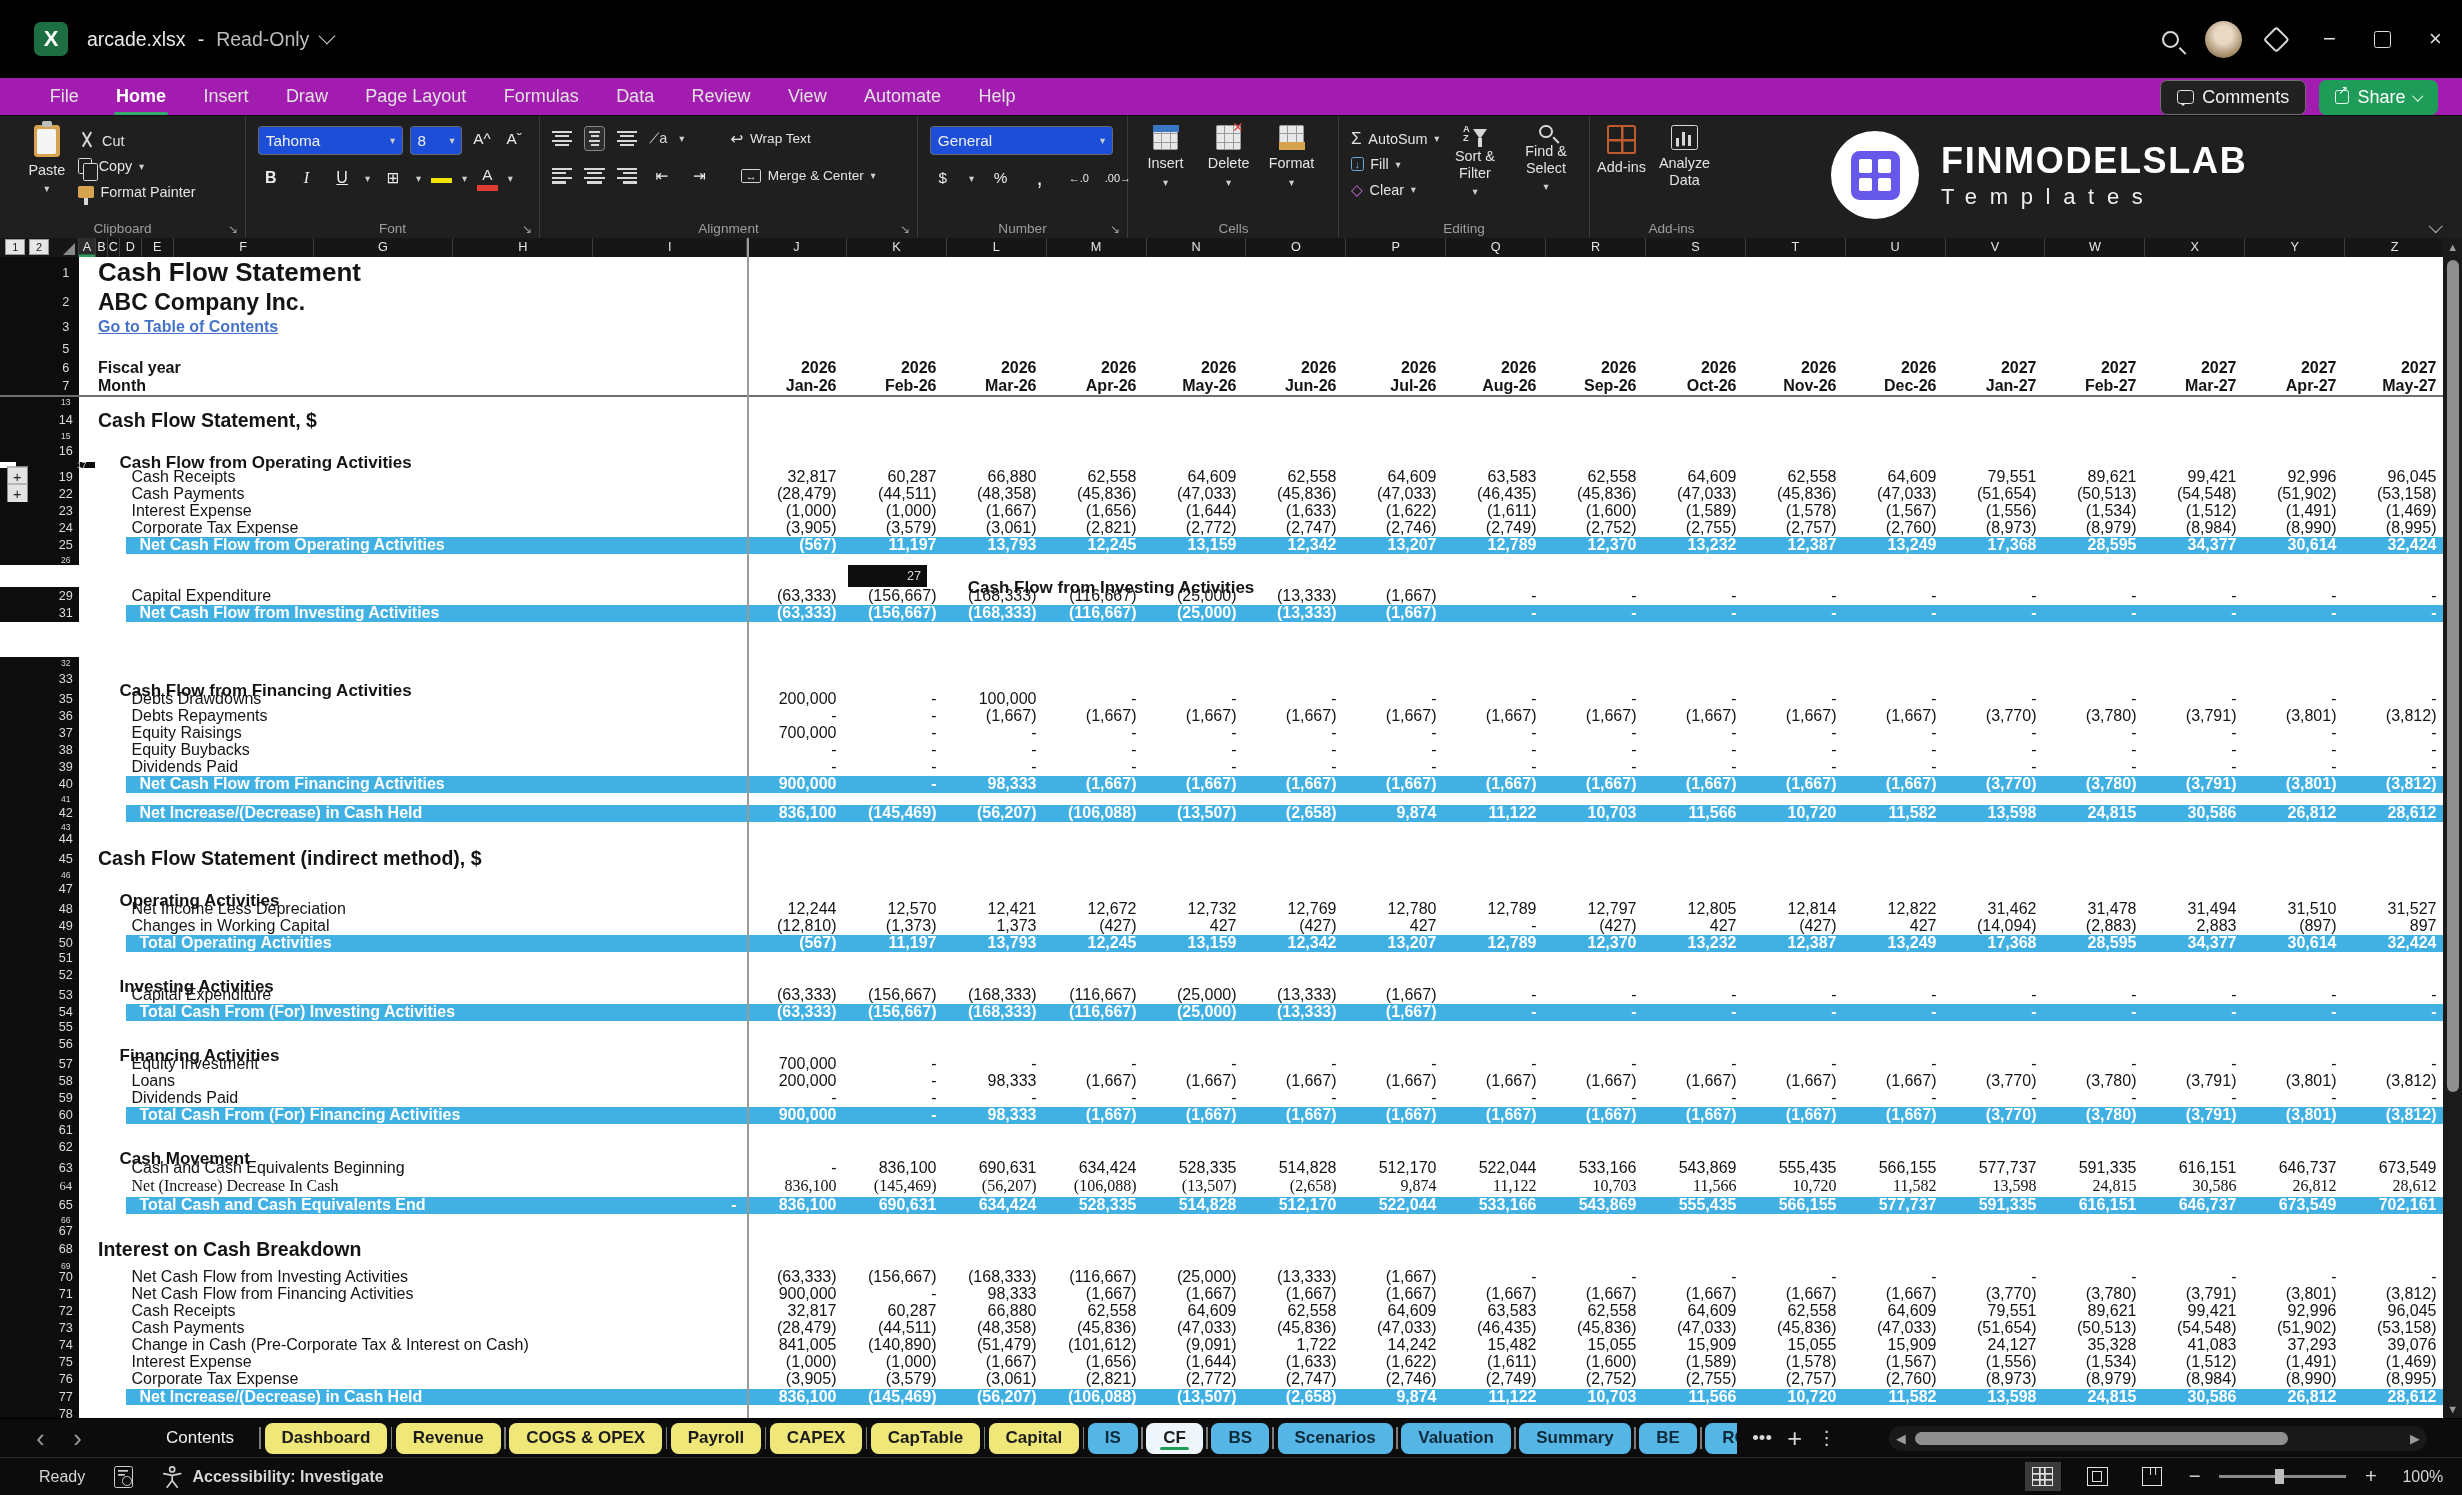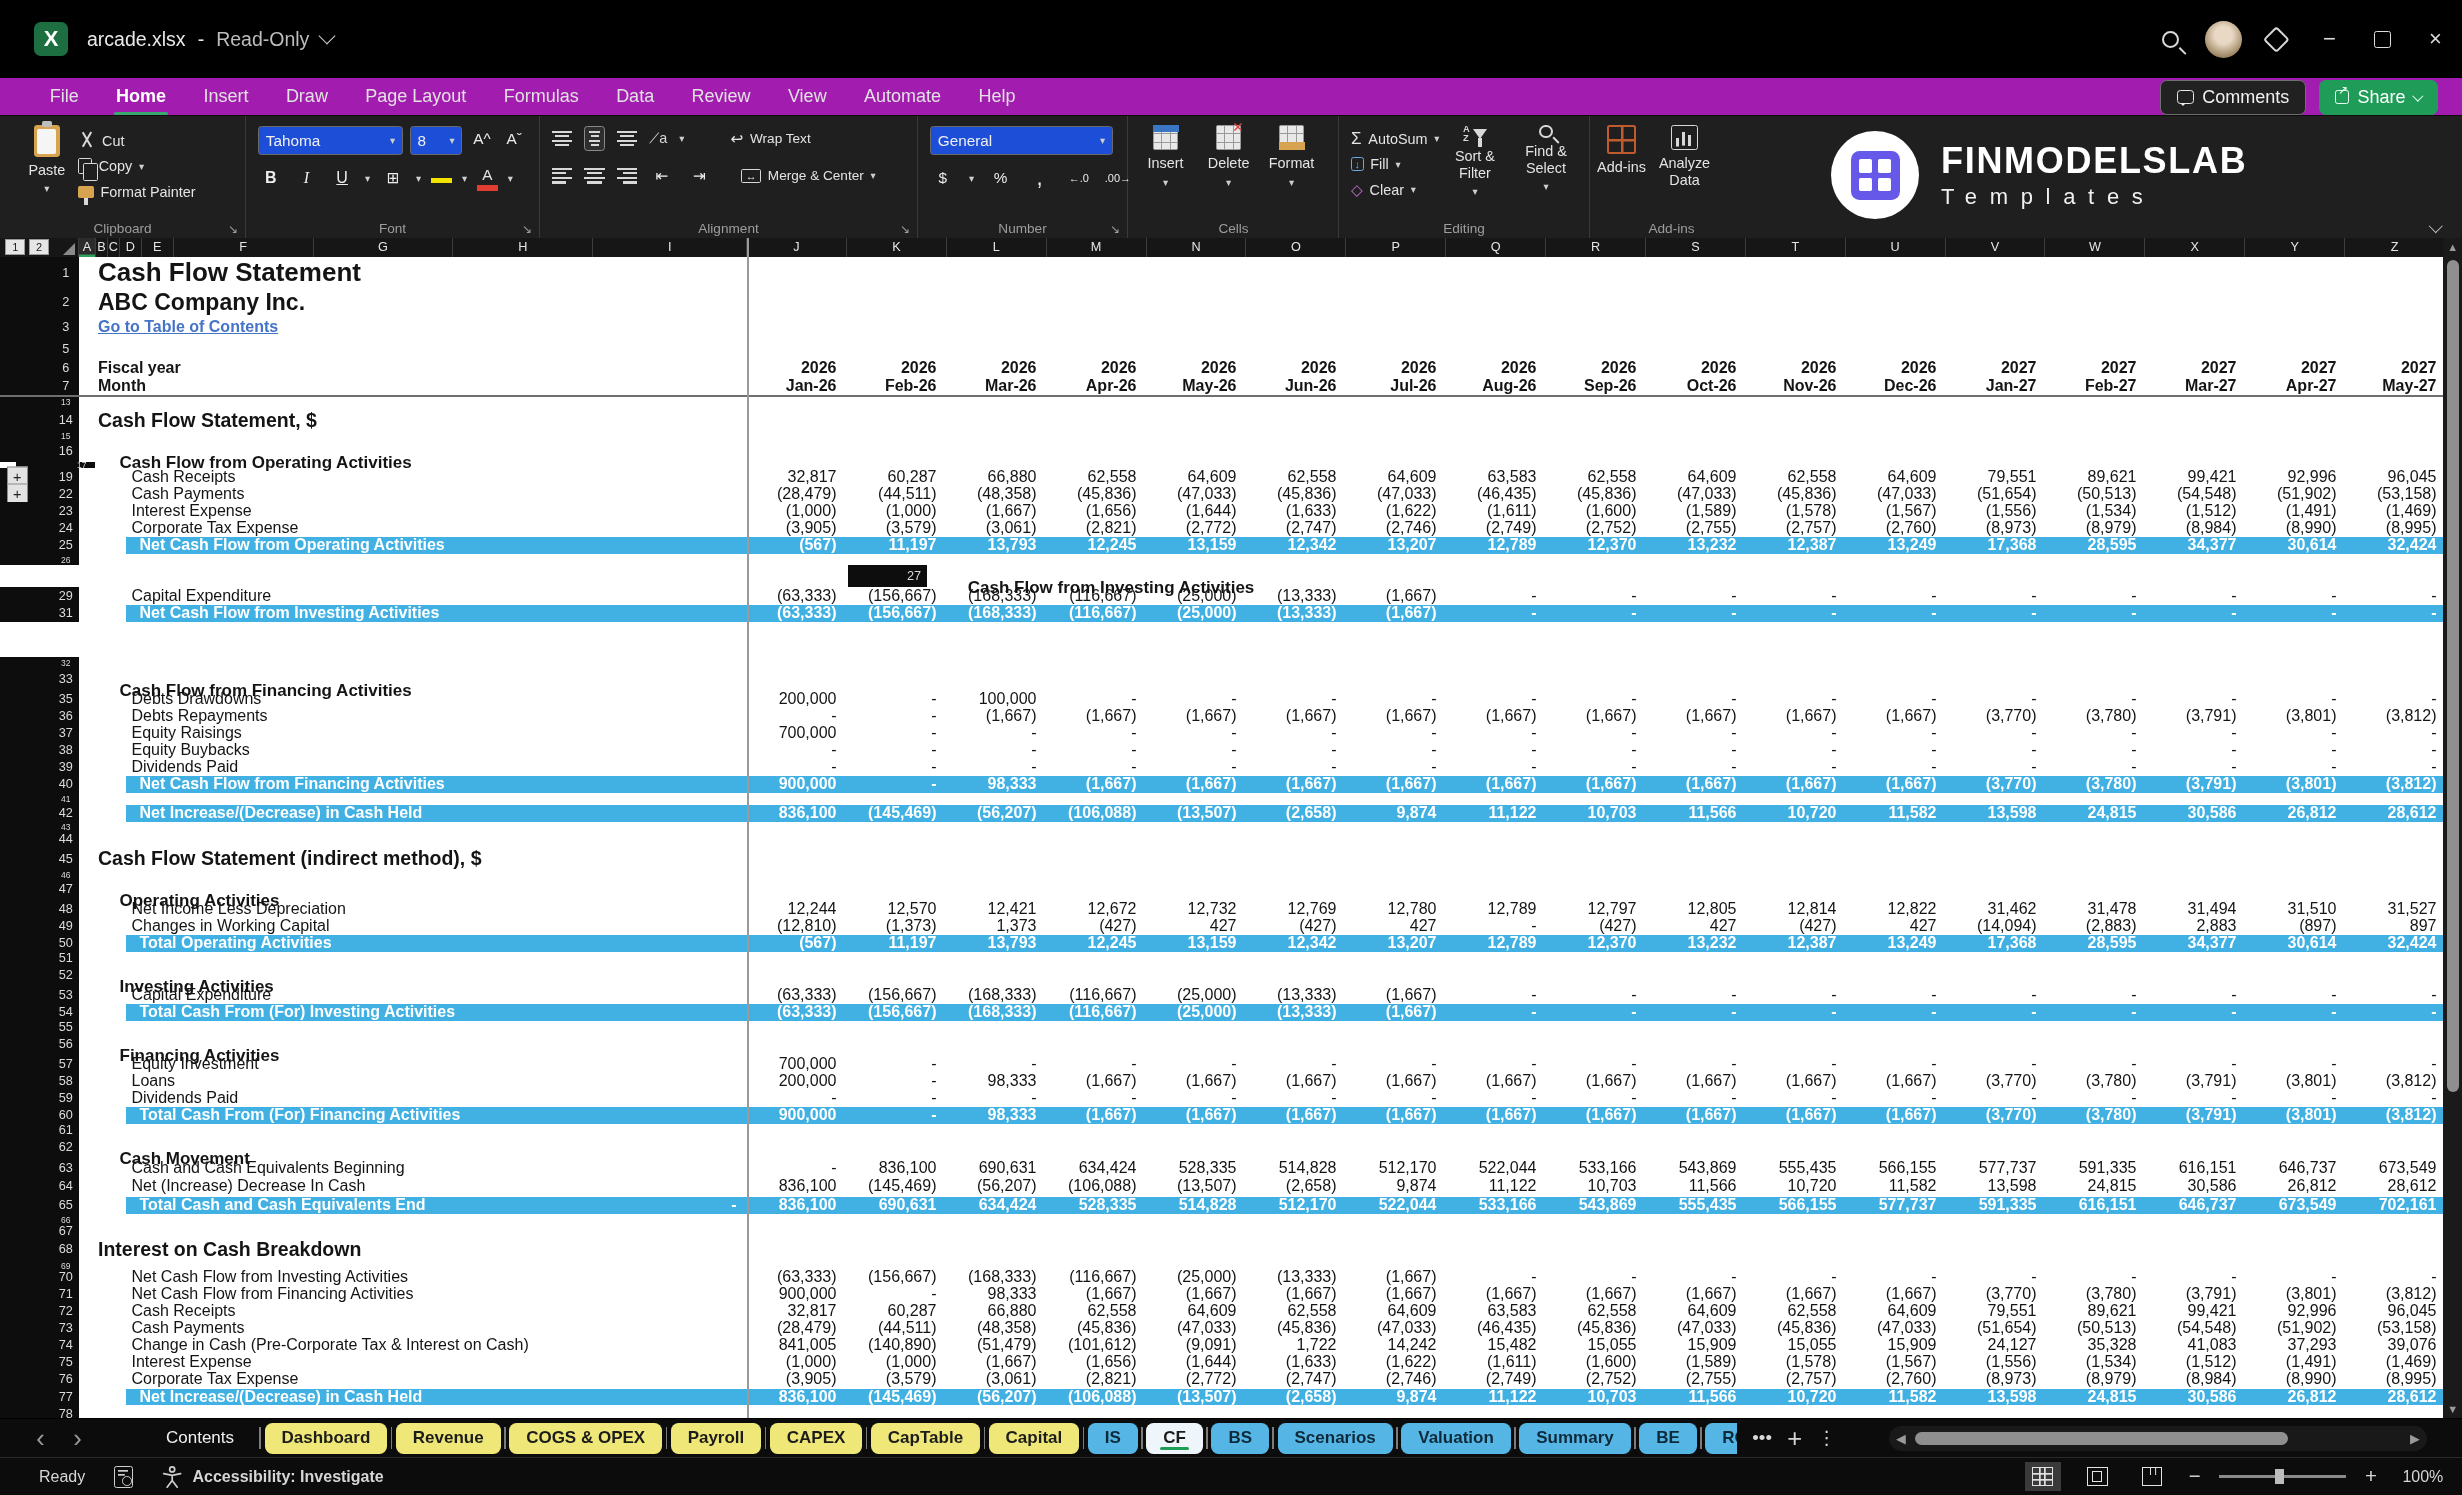--- a/index.html
+++ b/index.html
@@ -1234,21 +1234,21 @@
           <div class="val">533,166</div>
           <div class="val">543,869</div>
           <div class="val">555,435</div>
           <div class="val">566,155</div>
           <div class="val">577,737</div>
           <div class="val">591,335</div>
           <div class="val">616,151</div>
           <div class="val">646,737</div>
           <div class="val">673,549</div>
         </div>
-        <div class="row item" style="height: 18.7px;">
+        <div class="row item" style="height: 18.7px; font-family: Liberation Serif, serif;">
           <div class="gut"></div>
           <div class="rnum">64</div>
           <div class="lbl">Net (Increase) Decrease In Cash</div>
           <div class="val">836,100</div>
           <div class="val">(145,469)</div>
           <div class="val">(56,207)</div>
           <div class="val">(106,088)</div>
           <div class="val">(13,507)</div>
           <div class="val">(2,658)</div>
           <div class="val">9,874</div>

